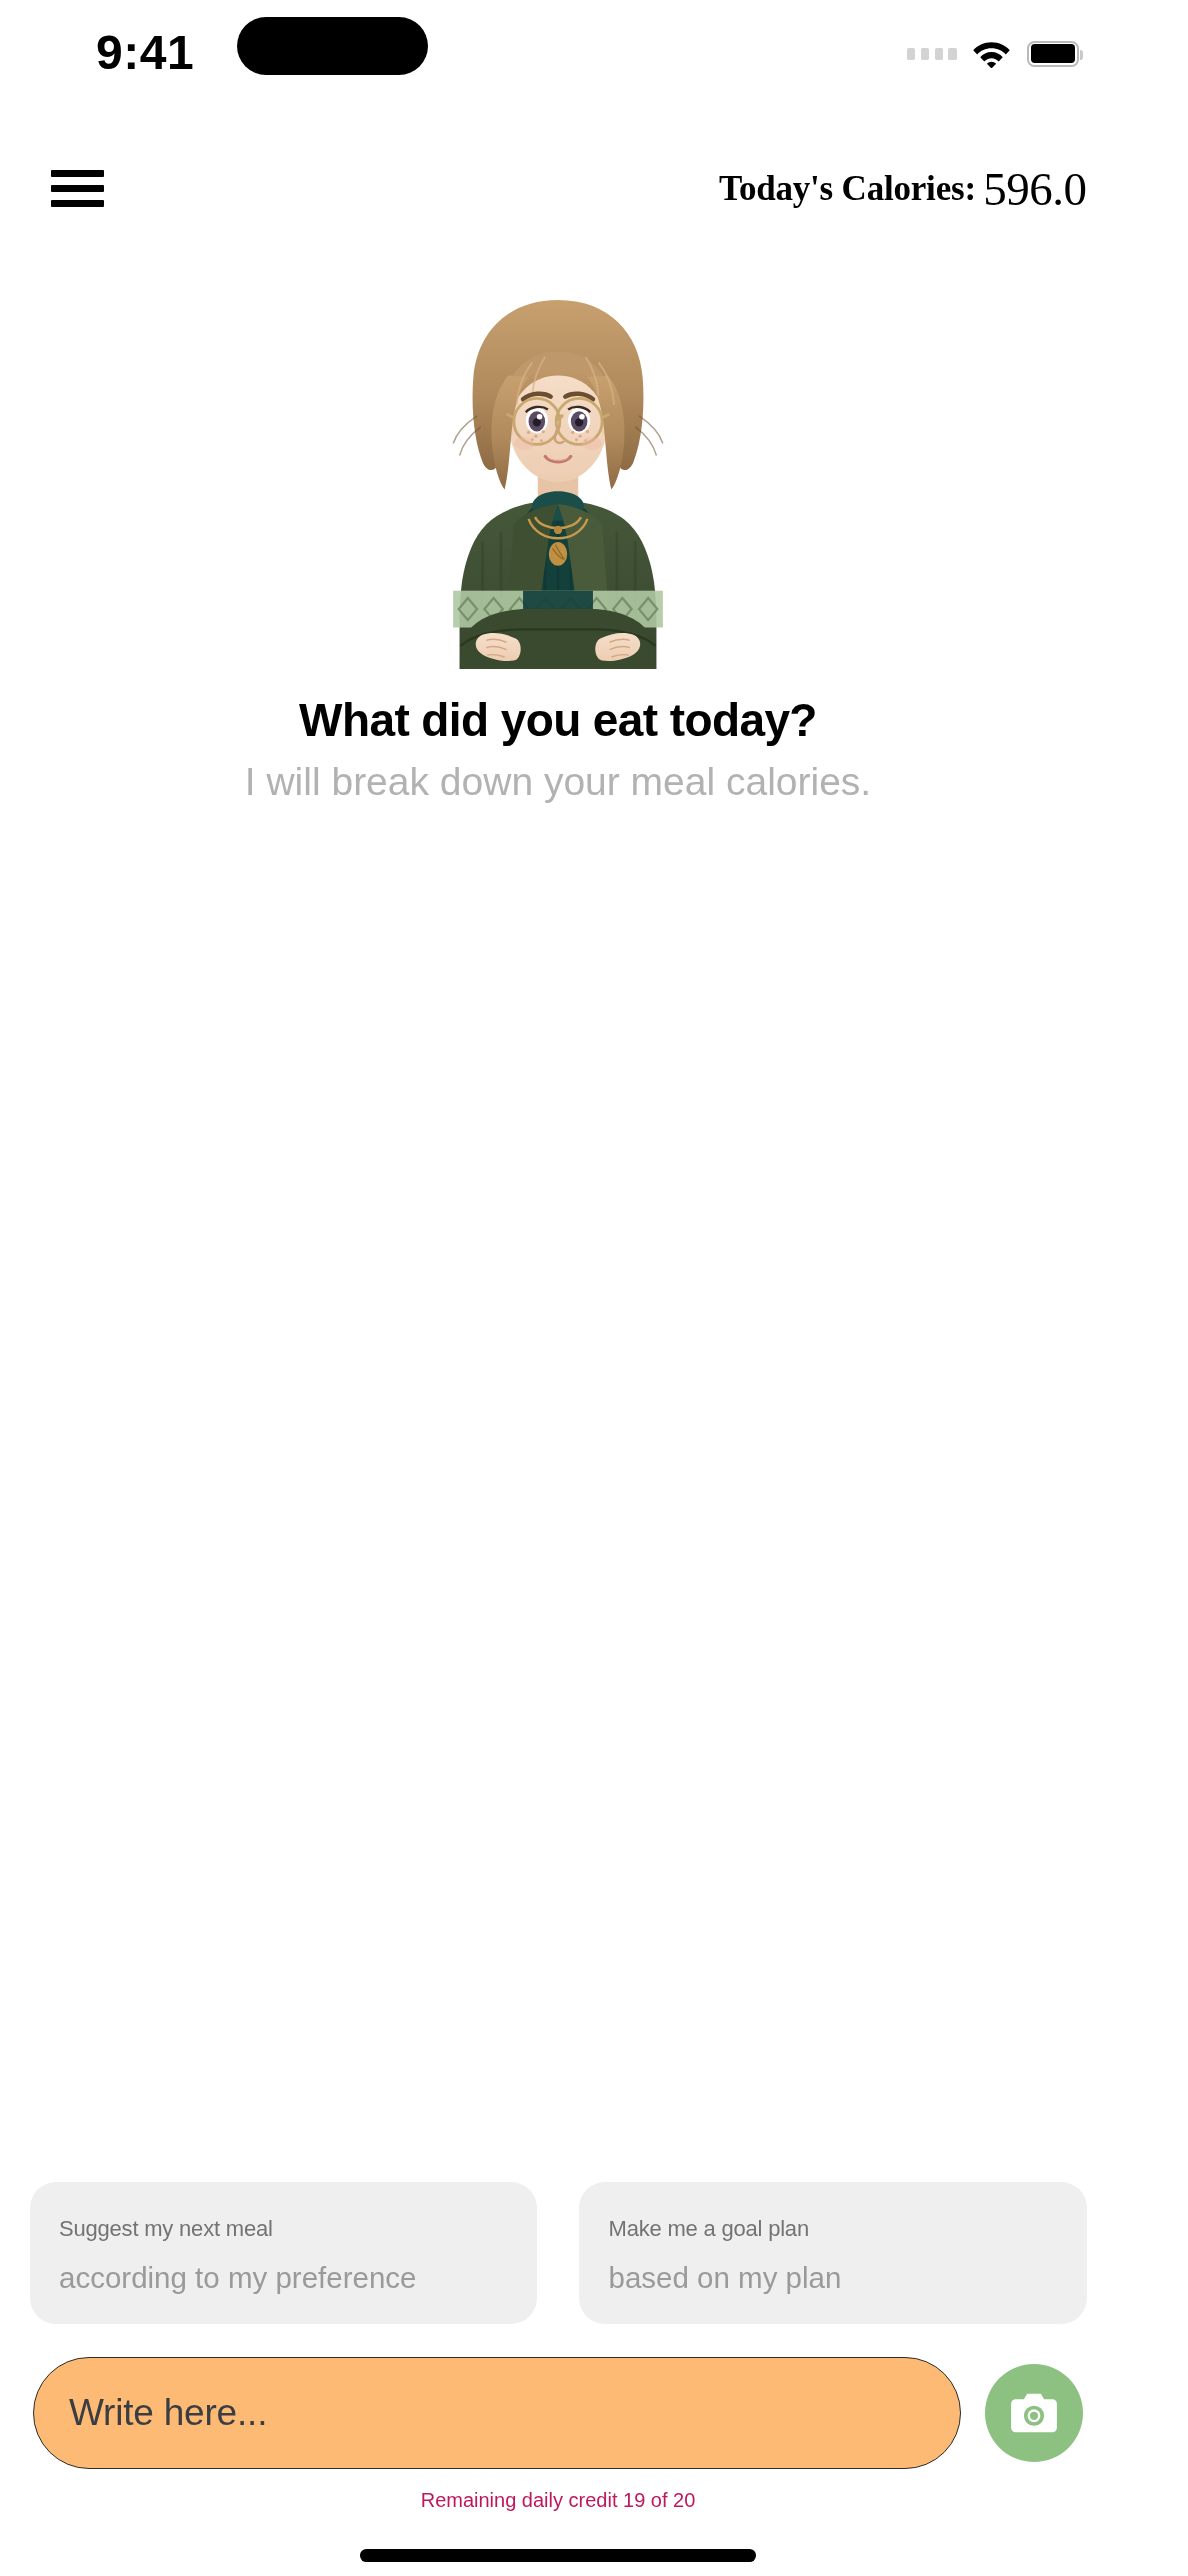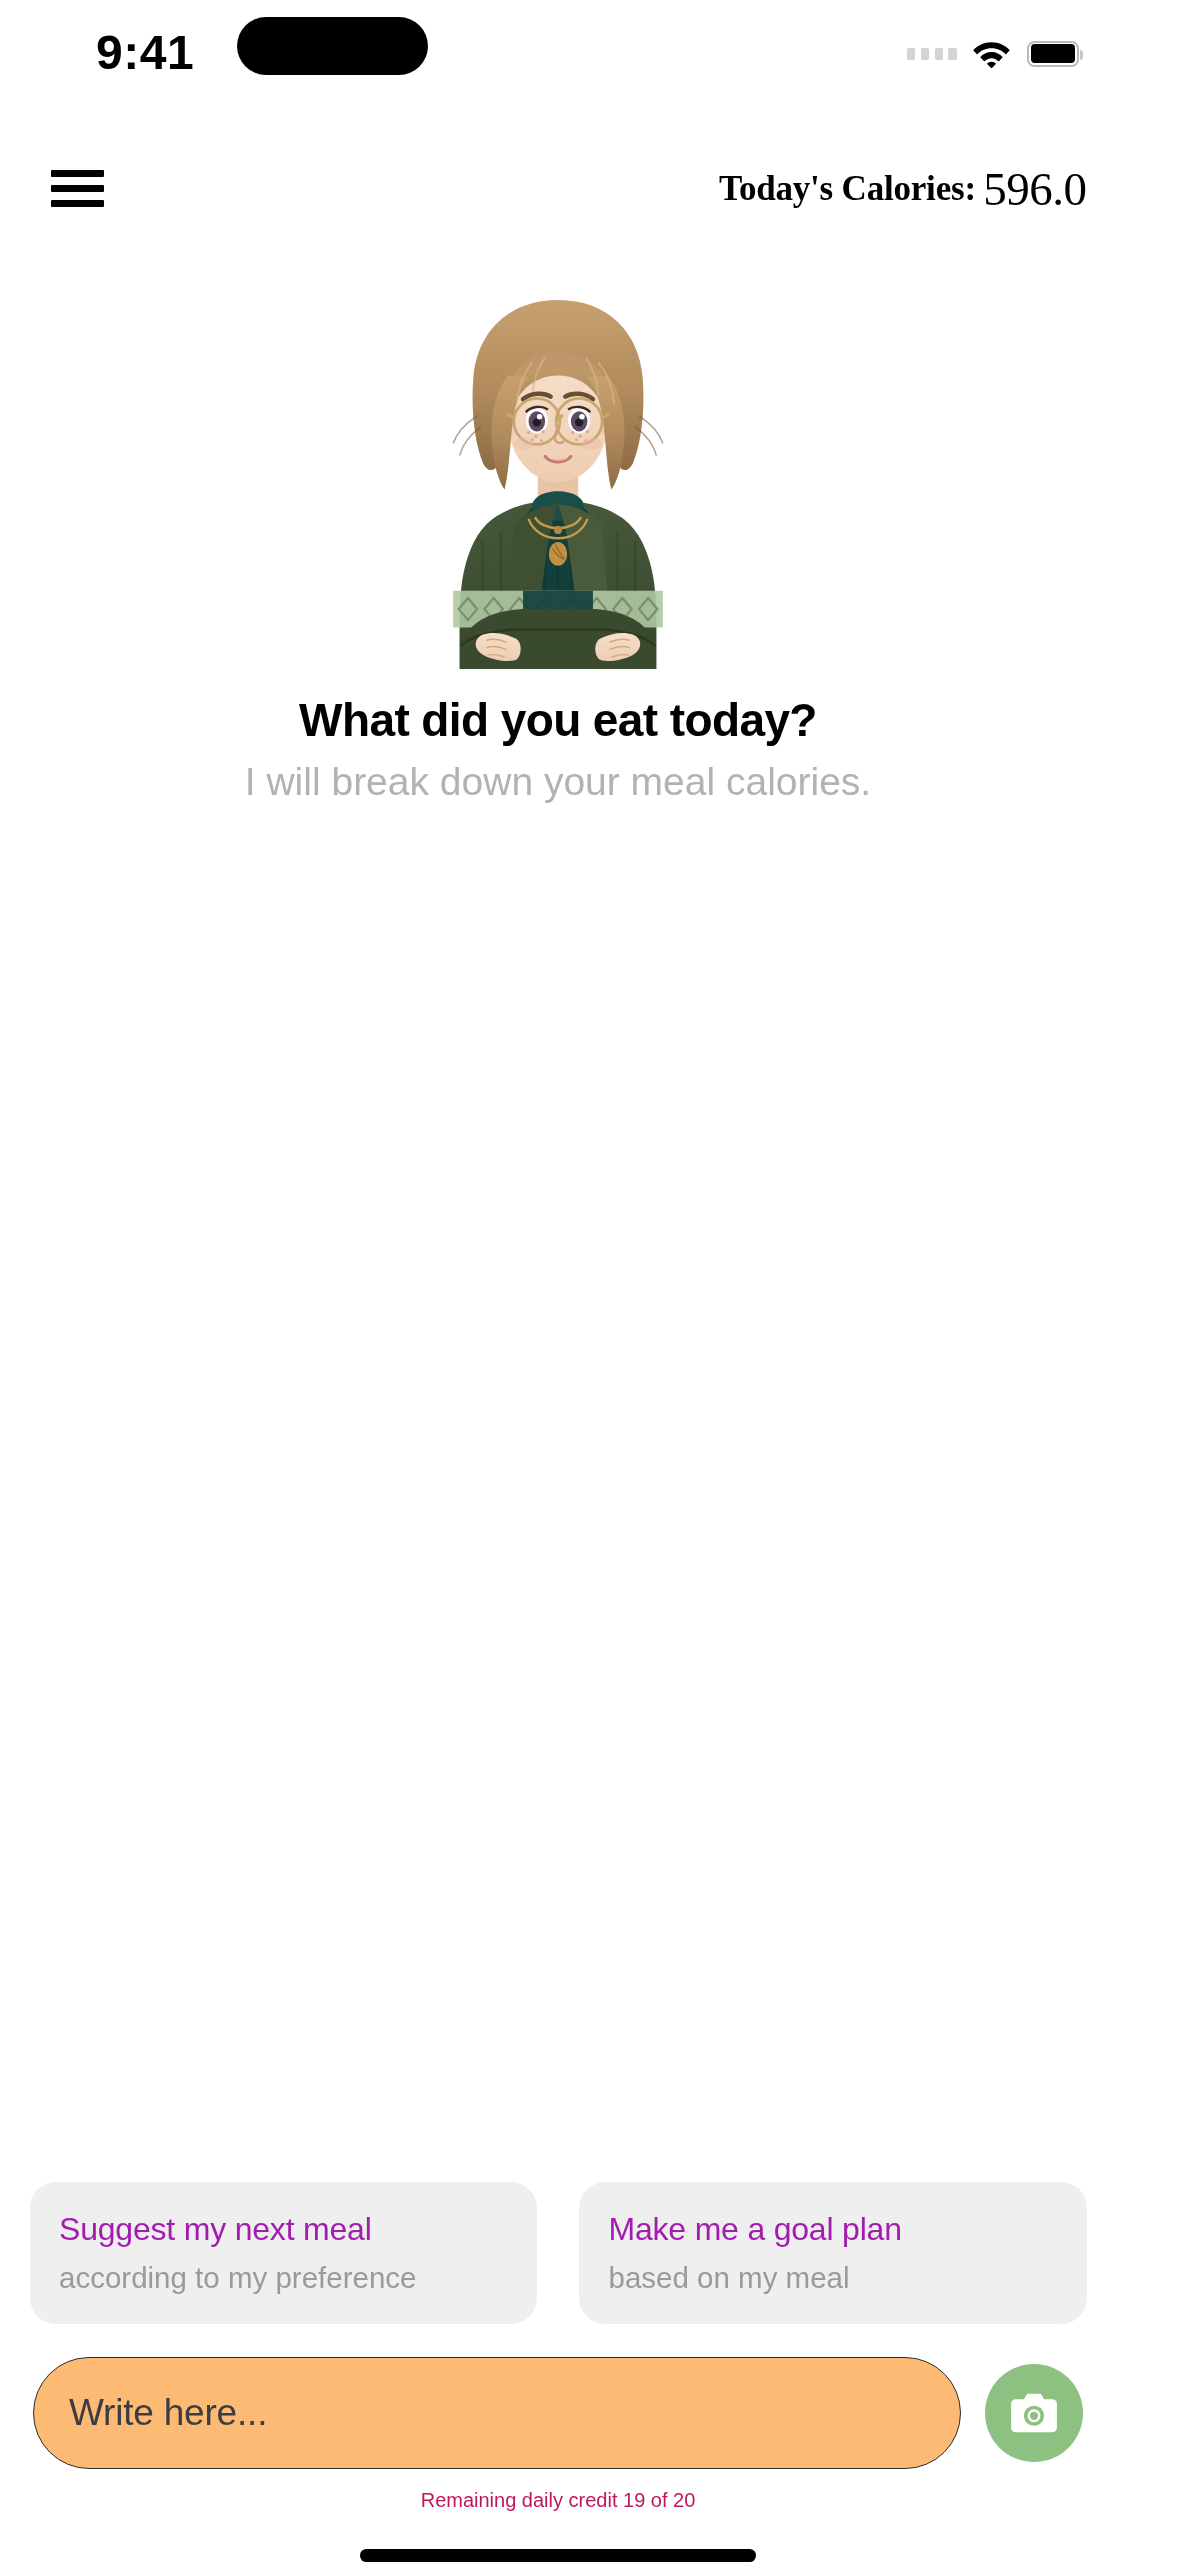--- a/index.html
+++ b/index.html
@@ -152,23 +152,23 @@
   }
   .chip {
     flex:1 1 0;
     background:#EFEFEF;
     border-radius:26px;
     padding:26px 29.5px 28px 29.5px;
     cursor:pointer;
     min-height:109px;
   }
   .chip-title {
-    font-size:32px;
+    font-size:22px;
     font-weight:400;
-    color:#a21caf;
+    color:#737373;
     line-height:42px;
     letter-spacing:-0.2px;
   }
   .chip-sub {
     margin-top:9.2px;
     font-size:29.5px;
     font-weight:300;
     color:#9a9a9a;
     line-height:37px;
   }
@@ -403,21 +403,21 @@
 
   <div class="chat-area"></div>
 
   <div class="chips">
     <div class="chip">
       <div class="chip-title">Suggest my next meal</div>
       <div class="chip-sub">according to my preference</div>
     </div>
     <div class="chip">
       <div class="chip-title">Make me a goal plan</div>
-      <div class="chip-sub">based on my meal</div>
+      <div class="chip-sub">based on my plan</div>
     </div>
   </div>
 
   <div class="input-row">
     <div class="composer">
       <input type="text" placeholder="Write here..." style="">
     </div>
     <div class="camera-btn">
       <svg class="camera-ic" viewBox="0 0 54 48">
         <path d="M19.5 3h15l3.5 6H47a5 5 0 0 1 5 5v26a5 5 0 0 1-5 5H7a5 5 0 0 1-5-5V14a5 5 0 0 1 5-5h9l3.5-6z" fill="#fff"></path>

